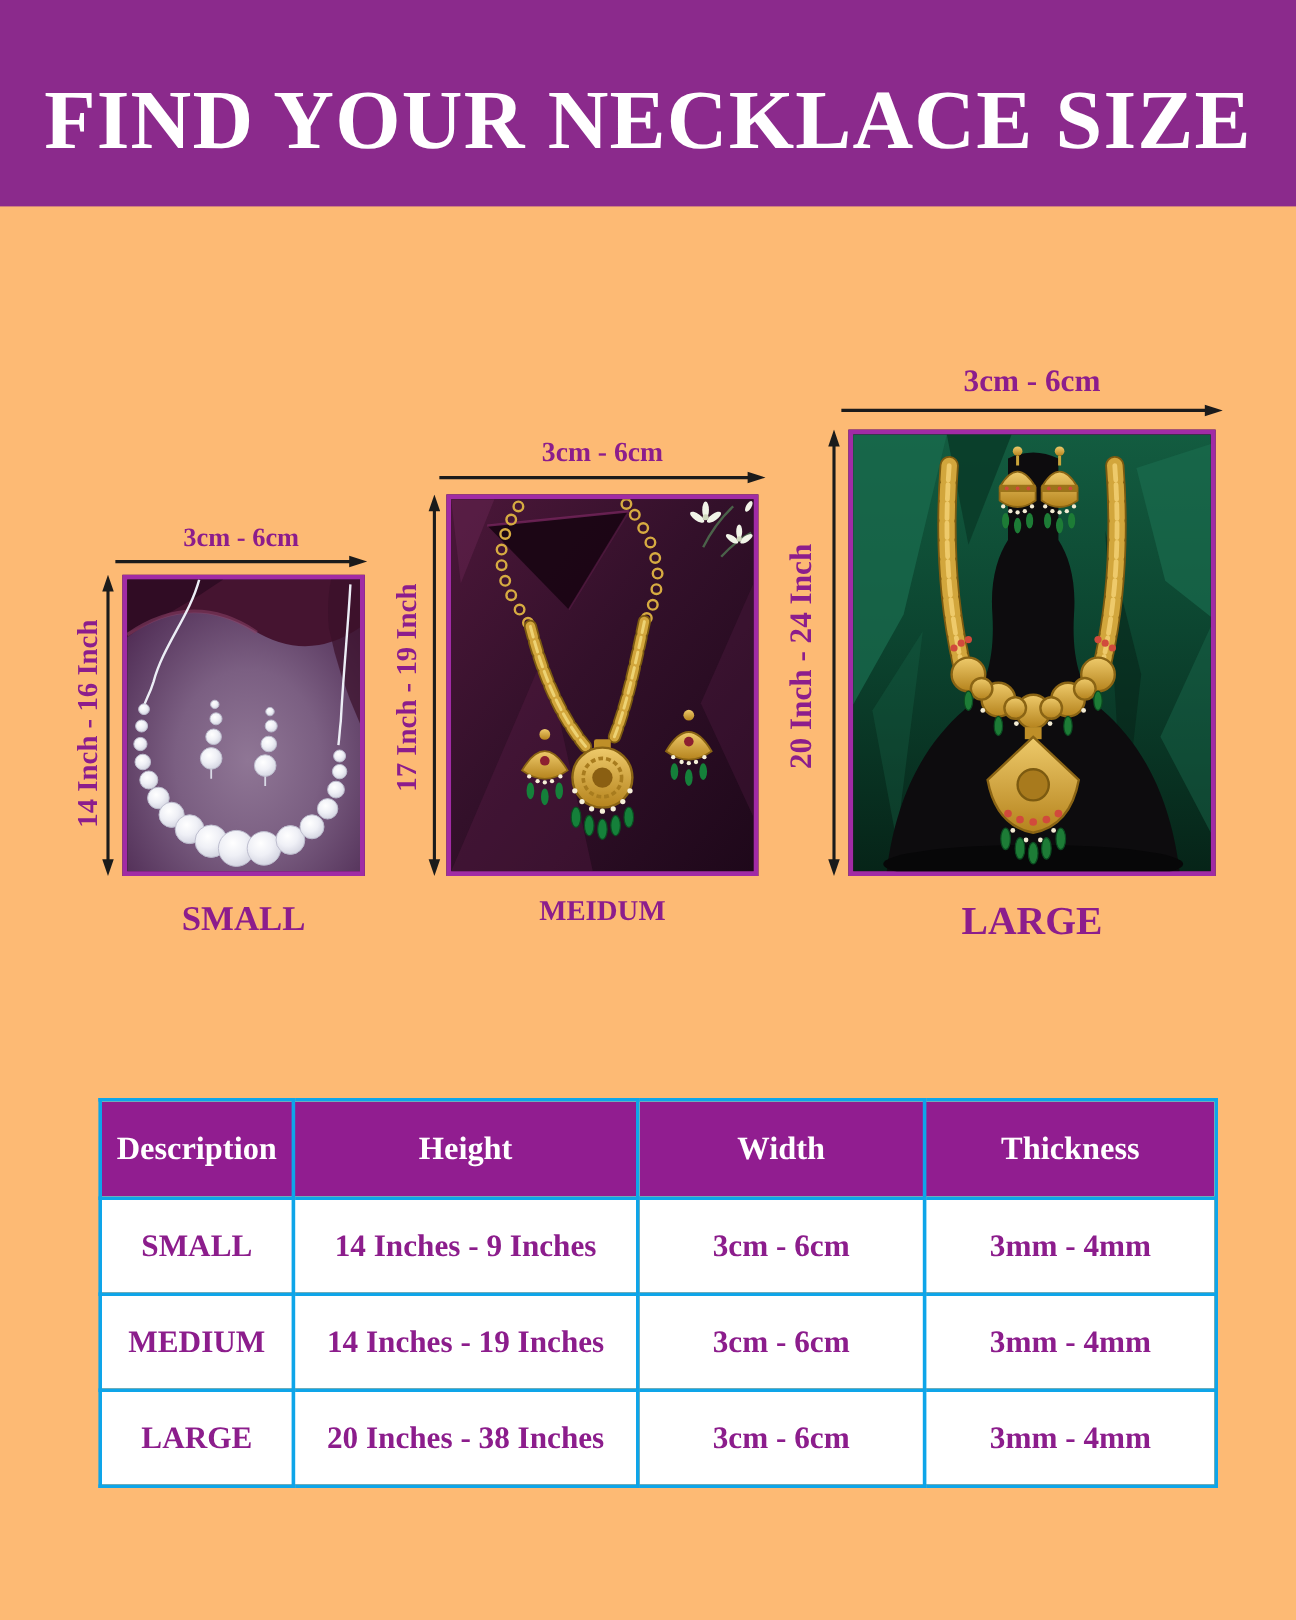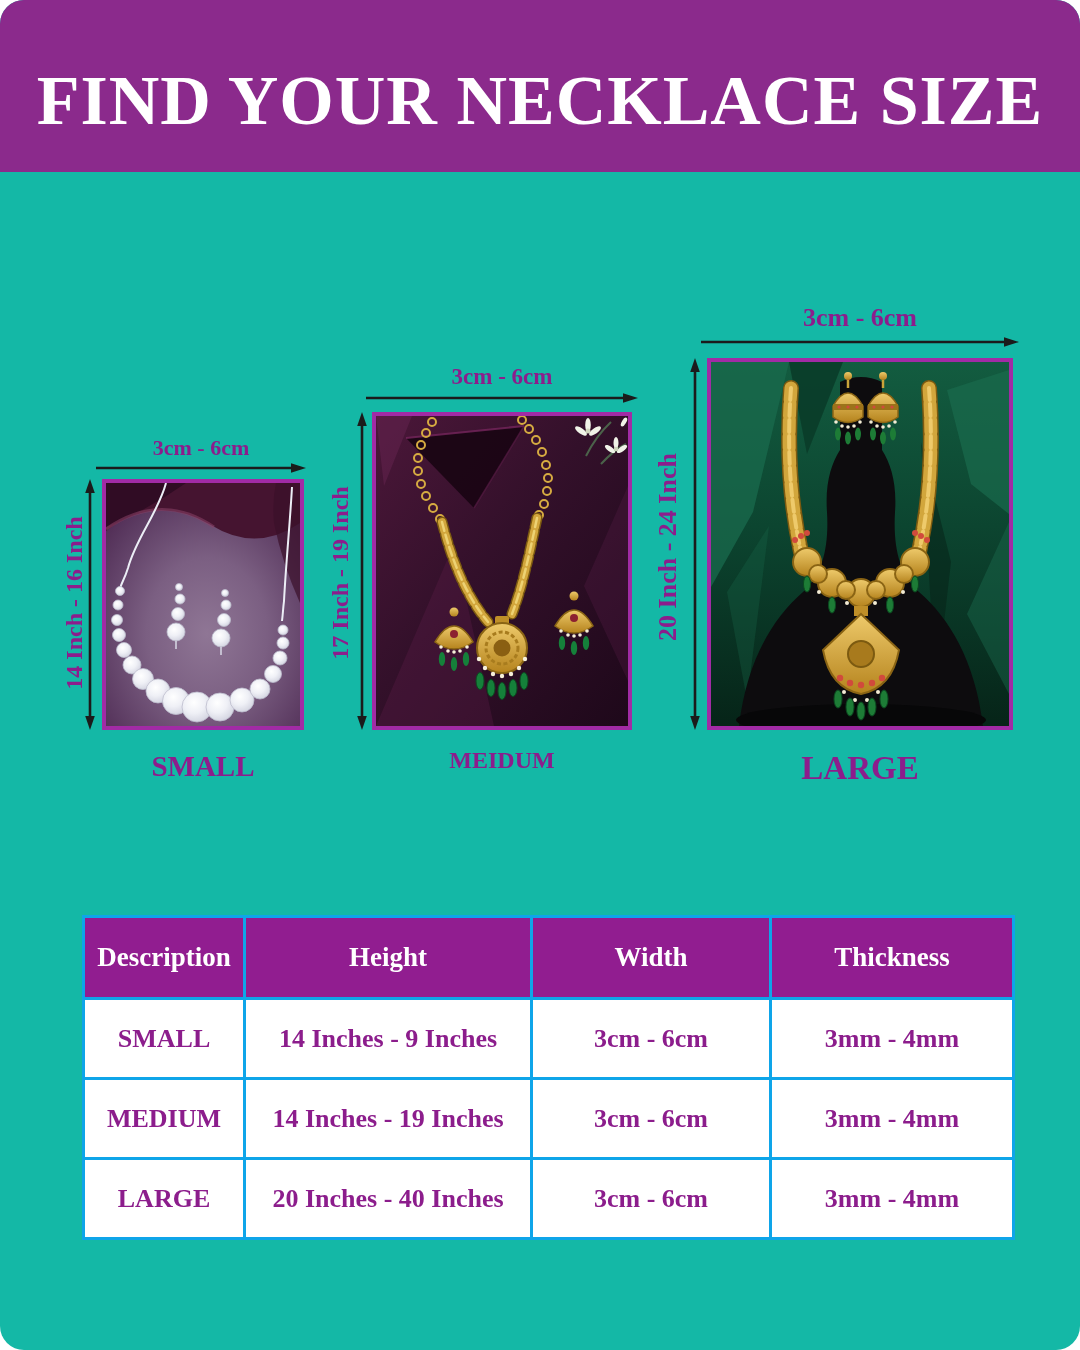--- a/index.html
+++ b/index.html
@@ -1,20 +1,19 @@
 <!DOCTYPE html>
 <html><head>
 <meta charset="utf-8">
 <style>
   html,body{margin:0;padding:0;background:#ffffff;}
   .page{
     position:relative;width:1080px;height:1350px;margin:0 auto;
-    background:#14b8a6;overflow:hidden;
+    background:#fdba74;overflow:hidden;
     font-family:"Liberation Serif", serif;
-    border-radius:24px;
   }
   
   .banner{
     position:absolute;left:0;top:0;width:1080px;height:172px;
     background:#8B2A8C;display:flex;align-items:center;justify-content:center;
     padding-top:30px;box-sizing:border-box;
   }
   .banner h1{
     margin:0;color:#ffffff;font-size:70px;font-weight:700;
     letter-spacing:1px;white-space:nowrap;
@@ -441,20 +440,20 @@
         <td>3mm - 4mm</td>
       </tr>
       <tr>
         <td>MEDIUM</td>
         <td>14 Inches - 19 Inches</td>
         <td>3cm - 6cm</td>
         <td>3mm - 4mm</td>
       </tr>
       <tr>
         <td>LARGE</td>
-        <td>20 Inches - 40 Inches</td>
+        <td>20 Inches - 38 Inches</td>
         <td>3cm - 6cm</td>
         <td>3mm - 4mm</td>
       </tr>
     </tbody>
   </table>
 
 </div>
 
 </body></html>

